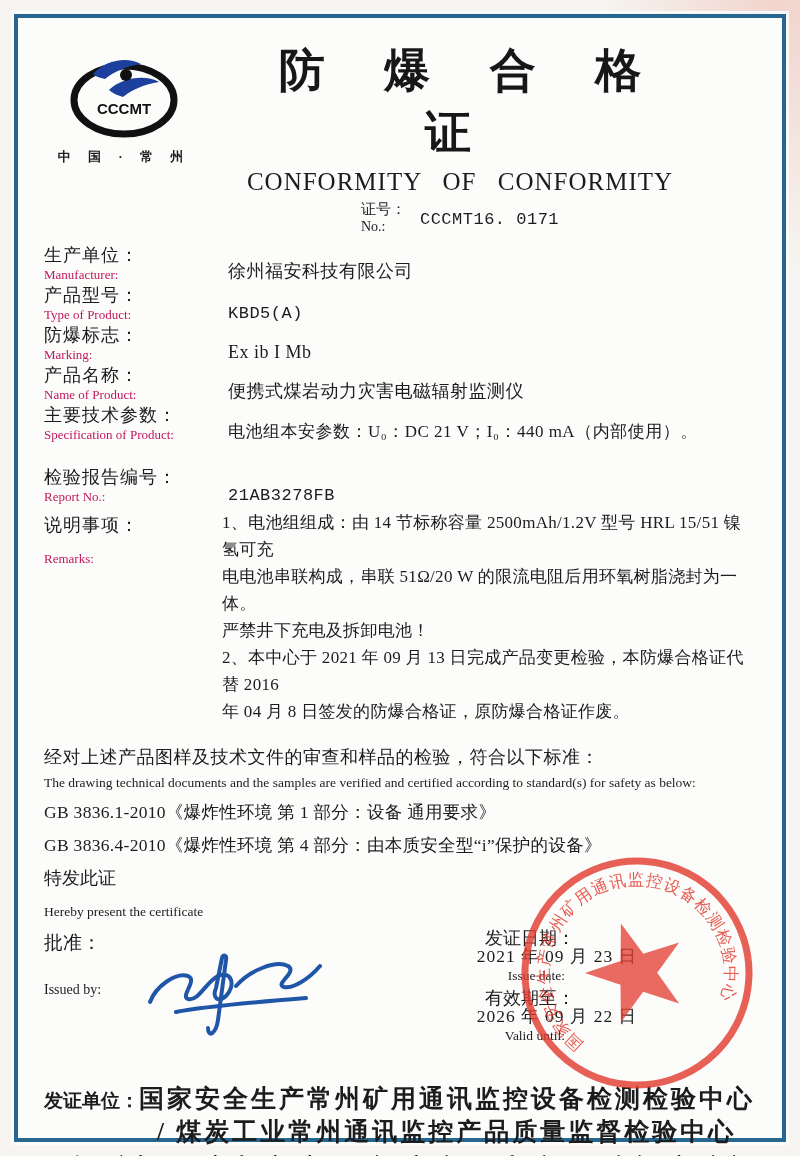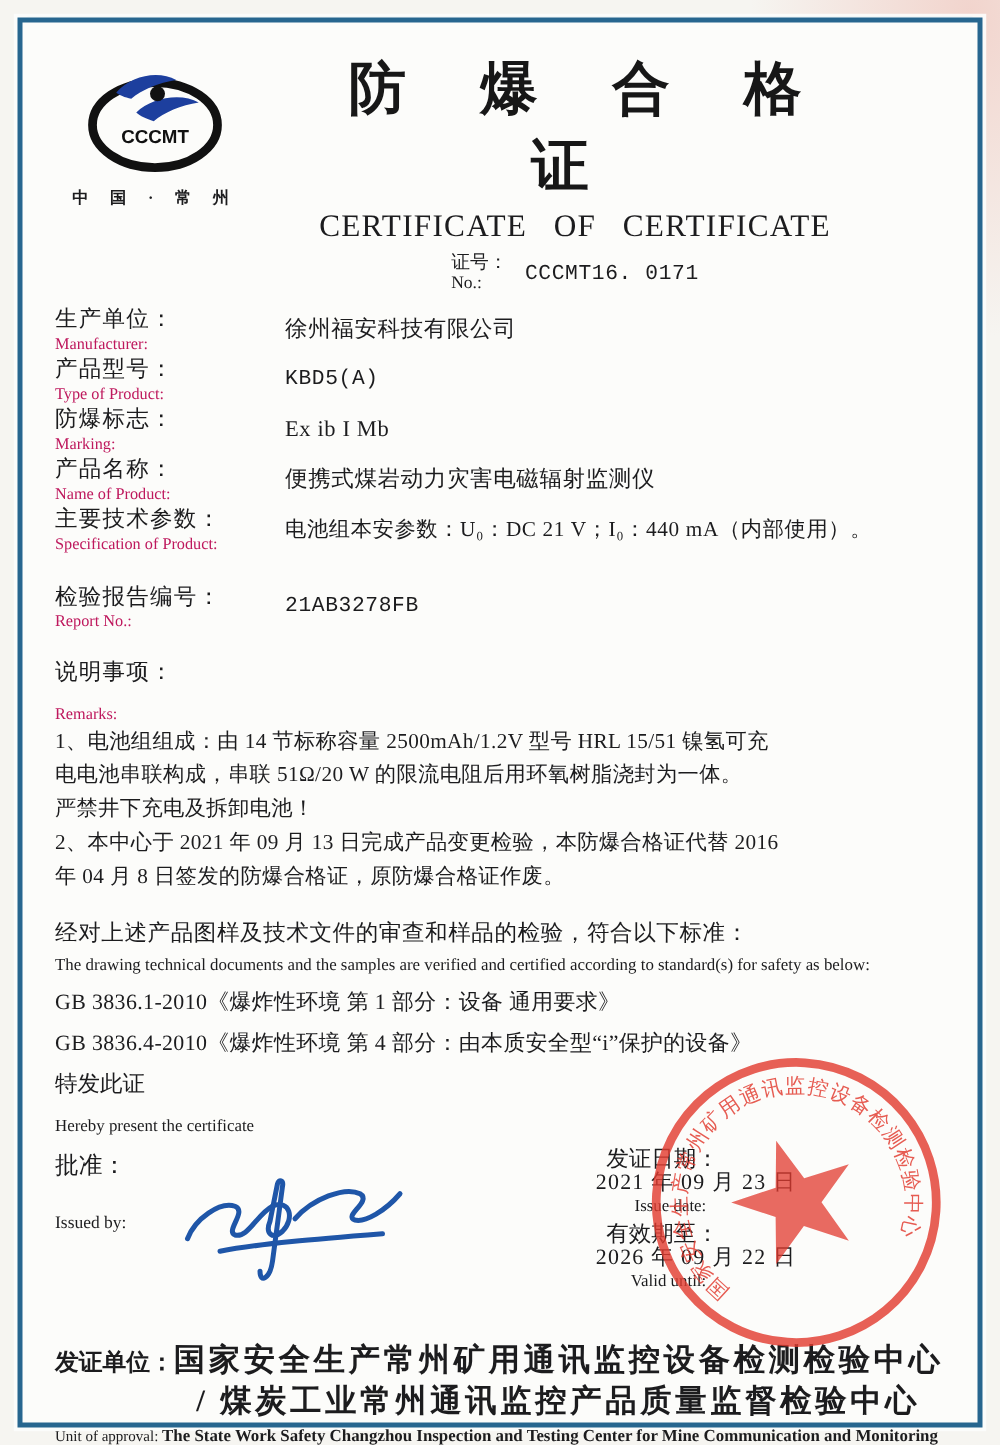--- a/index.html
+++ b/index.html
@@ -34,29 +34,29 @@
   .title-cn { font-size:46px; font-weight:600; letter-spacing:24px; text-indent:24px; color:#171717; }
   .title-en { font-size:25px; margin-top:4px; word-spacing:14px; letter-spacing:1px; }
   .certno { display:flex; justify-content:center; margin-top:4px; gap:14px; }
   .certno-labels { text-align:left; }
   .certno-cn { font-size:15px; }
   .certno-en { font-size:14px; }
   .certno-val { font-size:17px; margin-top:10px; font-family:"Liberation Mono","DejaVu Sans Mono",monospace; letter-spacing:.5px; }
 
   
   .fields { margin-top:8px; }
-  .frow { display:flex; align-items:center; min-height:39px; }
+  .frow { display:flex; align-items:flex-end; min-height:39px; }
   .flabel { width:178px; flex:none; }
   .lab-cn { font-size:18px; letter-spacing:1px; }
   .lab-en { font-size:13px; color:#be185d; }
   .fvalue { font-size:18px; padding-left:6px; letter-spacing:.5px; }
   .fvalue.mono { font-family:"Liberation Mono","DejaVu Sans Mono",monospace; font-size:17px; }
 
   .report { margin-top:22px; }
-  .remarks { display:flex; margin-top:16px;flex-direction:column; }
+  .remarks { display:flex; margin-top:4px; }
   .remarks .flabel { padding-top:4px; }
   .remarks-text { font-size:17px; line-height:27px; letter-spacing:.3px; }
 
   
   .standards { margin-top:20px; }
   .std-cn { font-size:18px; letter-spacing:.5px; }
   .std-en { font-size:13.5px; margin-top:6px; }
   .gb { font-size:17.5px; margin-top:9px; letter-spacing:.3px; }
   .issue-cn { font-size:18px; margin-top:9px; }
   .issue-en { font-size:13.5px; margin-top:14px; }
@@ -95,21 +95,21 @@
           <ellipse cx="59" cy="48" rx="44" ry="28.5" fill="#fcfcfa" stroke="none"></ellipse>
           <path d="M28 22 C40 8 62 4 76 12 C62 14 48 20 40 27 C35 26 30 24 28 22 Z" fill="#1d3f9e"></path>
           <path d="M44 38 C56 26 80 22 94 30 C80 32 66 38 58 45 C52 43 47 41 44 38 Z" fill="#1d3f9e"></path>
           <circle cx="61" cy="23" r="6" fill="#111"></circle>
           <text x="59" y="62" text-anchor="middle" font-size="15" font-weight="bold" font-family="Liberation Sans, sans-serif" fill="#111">CCCMT</text>
         </svg>
         <div class="logo-caption">中 国 · 常 州</div>
       </div>
       <div class="title-box">
         <div class="title-cn">防 爆 合 格 证</div>
-        <div class="title-en">CERTIFICATE  OF  CERTIFICATE</div>
+        <div class="title-en">CONFORMITY  OF  CONFORMITY</div>
         <div class="certno">
           <div class="certno-labels">
             <div class="certno-cn">证号：</div>
             <div class="certno-en">No.:</div>
           </div>
           <div class="certno-val">CCCMT16. 0171</div>
         </div>
       </div>
     </div>
 

